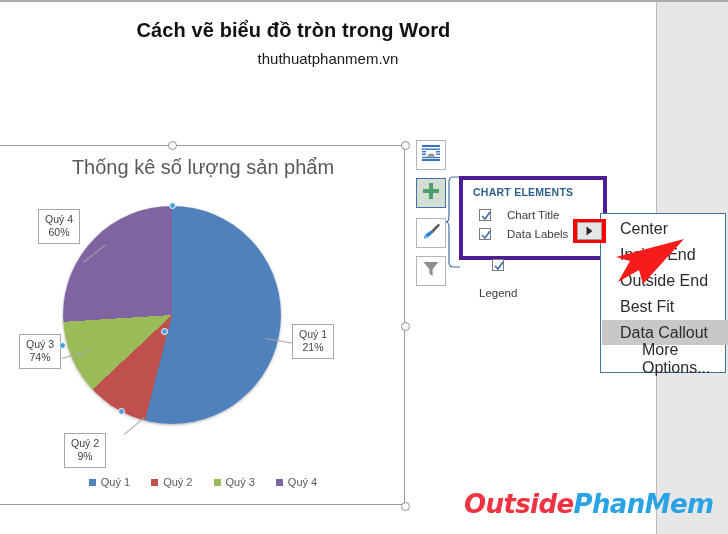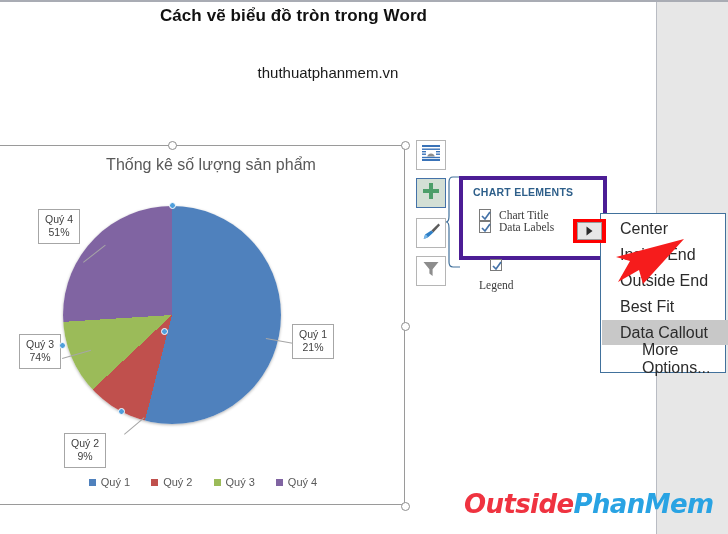--- a/index.html
+++ b/index.html
@@ -11,45 +11,45 @@
   }
   
   #page{
     position:absolute;left:0;top:0;width:656px;height:534px;
     background:#ffffff;border-right:1px solid #b9bcc3;
   }
   #top-rule{position:absolute;left:0;top:0;width:728px;height:2px;background:#a9acb4;}
   #gray-pane{position:absolute;left:657px;top:2px;width:71px;height:532px;background:#e7e7e7;}
 
   #doc-title{
-    position:absolute;left:0;top:6px;width:587px;text-align:center;
-    font-size:17px;font-weight:bold;color:#111;letter-spacing:.1px;
+    position:absolute;left:0;top:19px;width:587px;text-align:center;
+    font-size:20px;font-weight:bold;color:#111;letter-spacing:.1px;
   }
   #doc-sub{
-    position:absolute;left:0;top:64px;width:656px;text-align:center;
+    position:absolute;left:0;top:50px;width:656px;text-align:center;
     font-size:15px;color:#1a1a1a;
   }
 
   
   #chart-frame{
     position:absolute;left:-1px;top:145px;width:406px;height:360px;
     border:1px solid #9a9a9a;background:#fff;box-sizing:border-box;
   }
   .handle{
     position:absolute;width:9px;height:9px;border-radius:50%;
     background:#ffffff;border:1px solid #8e8e8e;box-sizing:border-box;z-index:6;
   }
   .h-tm{left:168px;top:-5px;}
   .h-tr{left:401px;top:-5px;}
   .h-mr{left:401px;top:176px;}
   .h-br{left:401px;top:356px;}
 
   #chart-title{
     position:absolute;left:0;top:10px;width:406px;text-align:center;
-    font-size:16px;color:#595959;margin-left:8px;
+    font-size:20px;color:#595959;
   }
 
   
   #pie-wrap{position:absolute;left:63px;top:60px;width:218px;height:218px;}
   #pie{
     position:absolute;left:0;top:0;width:218px;height:218px;border-radius:50%;
     box-shadow:0 1px 3px rgba(0,0,0,.30);
   }
   .pie-pt{position:absolute;width:7px;height:7px;border-radius:50%;
     background:#4f9fdc;border:1px solid #ffffff;box-sizing:border-box;z-index:5;}
@@ -84,22 +84,22 @@
 
   
   #ce-panel{
     position:absolute;left:459px;top:176px;width:148px;height:84px;
     background:#ffffff;border:4px solid #4c1d95;box-sizing:border-box;z-index:8;
   }
   #ce-head{
     position:absolute;left:10px;top:6px;font-size:10.5px;font-weight:bold;
     color:#2e5f8a;letter-spacing:.25px;
   }
-  .ce-row{position:absolute;left:16px;height:17px;display:flex;align-items:center;gap:8px;font-family:Liberation Serif, serif;}
-  #ce-r0{top:26px;} #ce-r1{top:38px;} #ce-r2{top:79px;flex-direction:column;}
+  .ce-row{position:absolute;left:16px;height:17px;display:flex;align-items:center;gap:16px;}
+  #ce-r0{top:26px;} #ce-r1{top:45px;} #ce-r2{top:79px;flex-direction:column;}
   .cbox{
     width:12px;height:12px;border:1px solid #7a7a7a;background:#fff;
     box-sizing:border-box;position:relative;flex:0 0 auto;
   }
   .cbox svg{position:absolute;left:1px;top:1px;}
   .ce-lbl{font-size:11.5px;color:#3b3b3b;}
 
   
   #arrow-btn-box{
     position:absolute;left:573px;top:219px;width:33px;height:24px;background:#fe0000;z-index:9;
@@ -161,21 +161,21 @@
       <div class="pie-pt" style="left:-4px;top:136px;"></div>
     </div>
 
     <div class="lead" style="left:83px;top:116px;width:28px;transform:rotate(-38deg);"></div>
     <div class="lead" style="left:62px;top:212px;width:30px;transform:rotate(-16deg);"></div>
     <div class="lead" style="left:124px;top:288px;width:26px;transform:rotate(-40deg);"></div>
     <div class="lead" style="left:266px;top:192px;width:30px;transform:rotate(10deg);"></div>
 
     <div class="callout" style="left:38px;top:63px;">
       <div>Quý 4</div>
-      <div>51%</div>
+      <div>60%</div>
     </div>
 
     <div class="callout" style="left:19px;top:188px;">
       <div>Quý 3</div>
       <div>74%</div>
     </div>
 
     <div class="callout" style="left:64px;top:287px;">
       <div>Quý 2</div>
       <div>9%</div>

